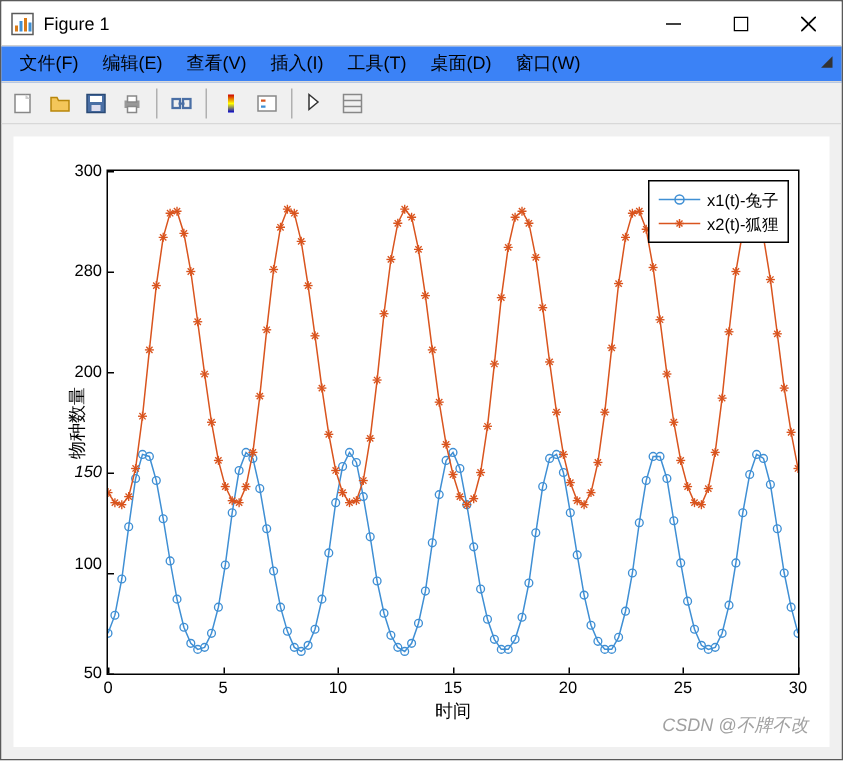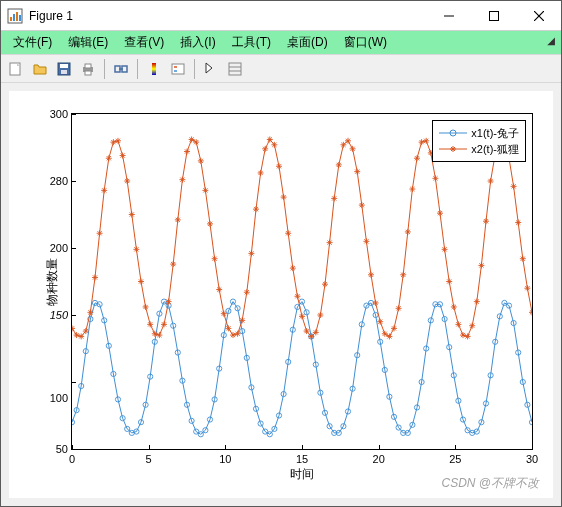--- a/index.html
+++ b/index.html
@@ -3,21 +3,21 @@
 <meta charset="utf-8">
 <style>
   * { box-sizing: border-box; margin: 0; padding: 0; }
   body { font-family: "Microsoft YaHei", "SimSun", sans-serif; font-size: 12px; background: #fff; }
   .window { width: 562px; height: 507px; border: 1px solid #5a5a5a; display: flex; flex-direction: column; background: #f0f0f0; }
   .titlebar { height: 30px; background: #fff; display: flex; align-items: center; border-bottom: 1px solid #d0d0d0; }
   .titlebar-icon { width: 16px; height: 16px; margin: 0 6px; }
   .titlebar-title { flex: 1; font-size: 12px; color: #000; }
   .titlebar-btns { display: flex; }
   .titlebar-btn { width: 45px; height: 29px; display: flex; align-items: center; justify-content: center; color: #000; }
-  .menubar { height: 24px; background: #86efac; display: flex; align-items: center; padding: 0 4px; border-bottom: 1px solid #d8d8d8; position: relative; }
+  .menubar { height: 24px; background: #3b82f6; display: flex; align-items: center; padding: 0 4px; border-bottom: 1px solid #d8d8d8; position: relative; }
   .menu-item { padding: 2px 8px; font-size: 12px; color: #000; cursor: default; }
   .menu-arrow { position: absolute; right: 6px; top: 4px; font-size: 10px; color: #333; }
   .toolbar { height: 28px; background: #f0f0f0; display: flex; align-items: center; padding: 0 4px; border-bottom: 1px solid #d8d8d8; gap: 2px; }
   .tool-btn { width: 22px; height: 22px; display: flex; align-items: center; justify-content: center; border: 1px solid transparent; }
   .tool-sep { width: 1px; height: 20px; background: #b0b0b0; margin: 0 3px; }
   .figure-area { flex: 1; background: #f0f0f0; position: relative; }
   .plot-surface { position: absolute; left: 8px; top: 8px; right: 8px; bottom: 8px; background: #fff; }
   .axes { position: absolute; left: 62px; top: 22px; right: 20px; bottom: 48px; border: 1px solid #000; }
   .ytick, .xtick { position: absolute; font-size: 11px; color: #000; }
   .ytick { right: 100%; margin-right: 4px; transform: translateY(-50%); }
@@ -883,21 +883,21 @@
                     <line x1="12" y1="5" x2="16" y2="9"></line>
                     <line x1="16" y1="5" x2="12" y2="9"></line>
                   </g>
                 </svg>
               </span>
             <span>x2(t)-狐狸</span>
           </div>
         </div>
       <div class="ytick" style="top: 335px;">50</div>
           <div class="tickmark" style="left: 0px; width: 4px; height: 1px; top: 335px;"></div>
-          <div class="ytick" style="top: 284px;">100</div>
+          <div class="ytick" style="top: 262px;">100</div>
           <div class="tickmark" style="left: 0px; width: 4px; height: 1px; top: 268px;"></div>
           <div class="ytick" style="top: 201px; font-style: italic;">150</div>
           <div class="tickmark" style="left: 0px; width: 4px; height: 1px; top: 201px;"></div>
           <div class="ytick" style="top: 134px;">200</div>
           <div class="tickmark" style="left: 0px; width: 4px; height: 1px; top: 134px;"></div>
           <div class="ytick" style="top: 67px;">280</div>
           <div class="tickmark" style="left: 0px; width: 4px; height: 1px; top: 67px;"></div>
           <div class="ytick" style="top: 0px;">300</div>
           <div class="tickmark" style="left: 0px; width: 4px; height: 1px; top: 0px;"></div>
           <div class="xtick" style="left: 0px;">0</div>

